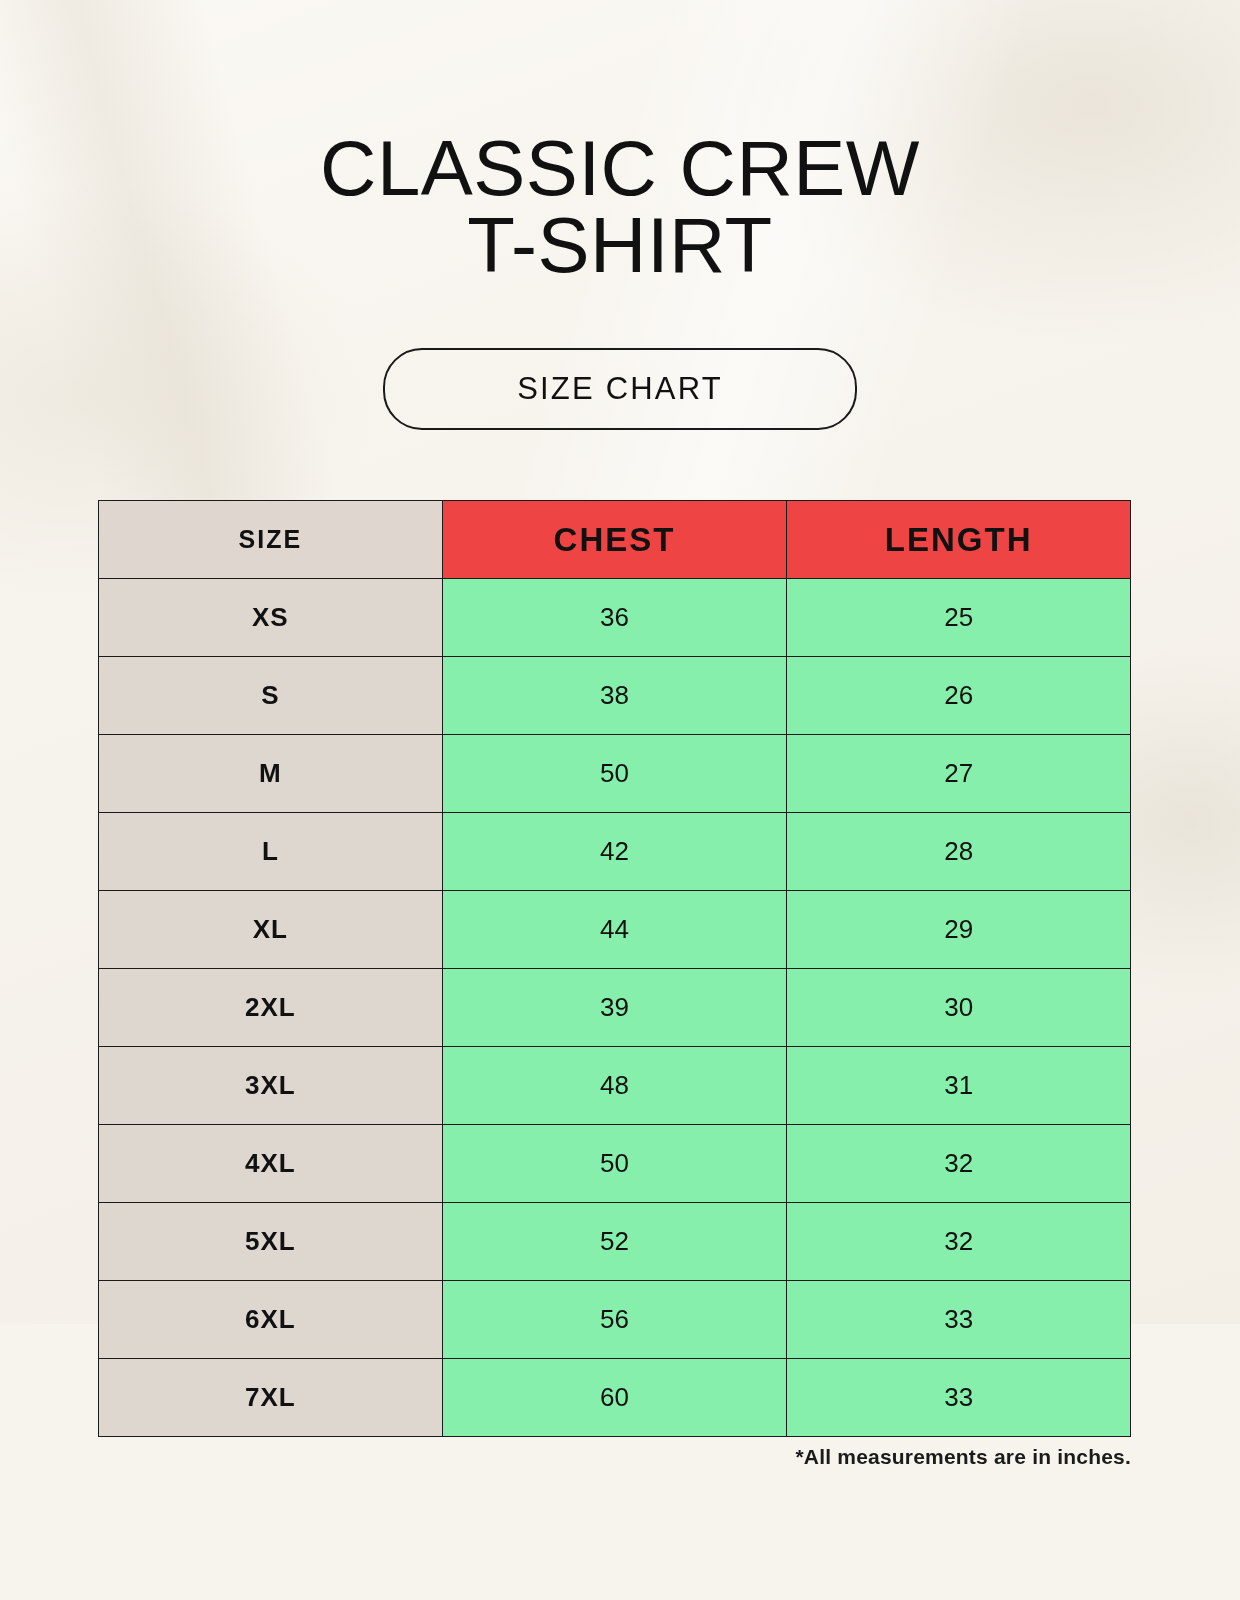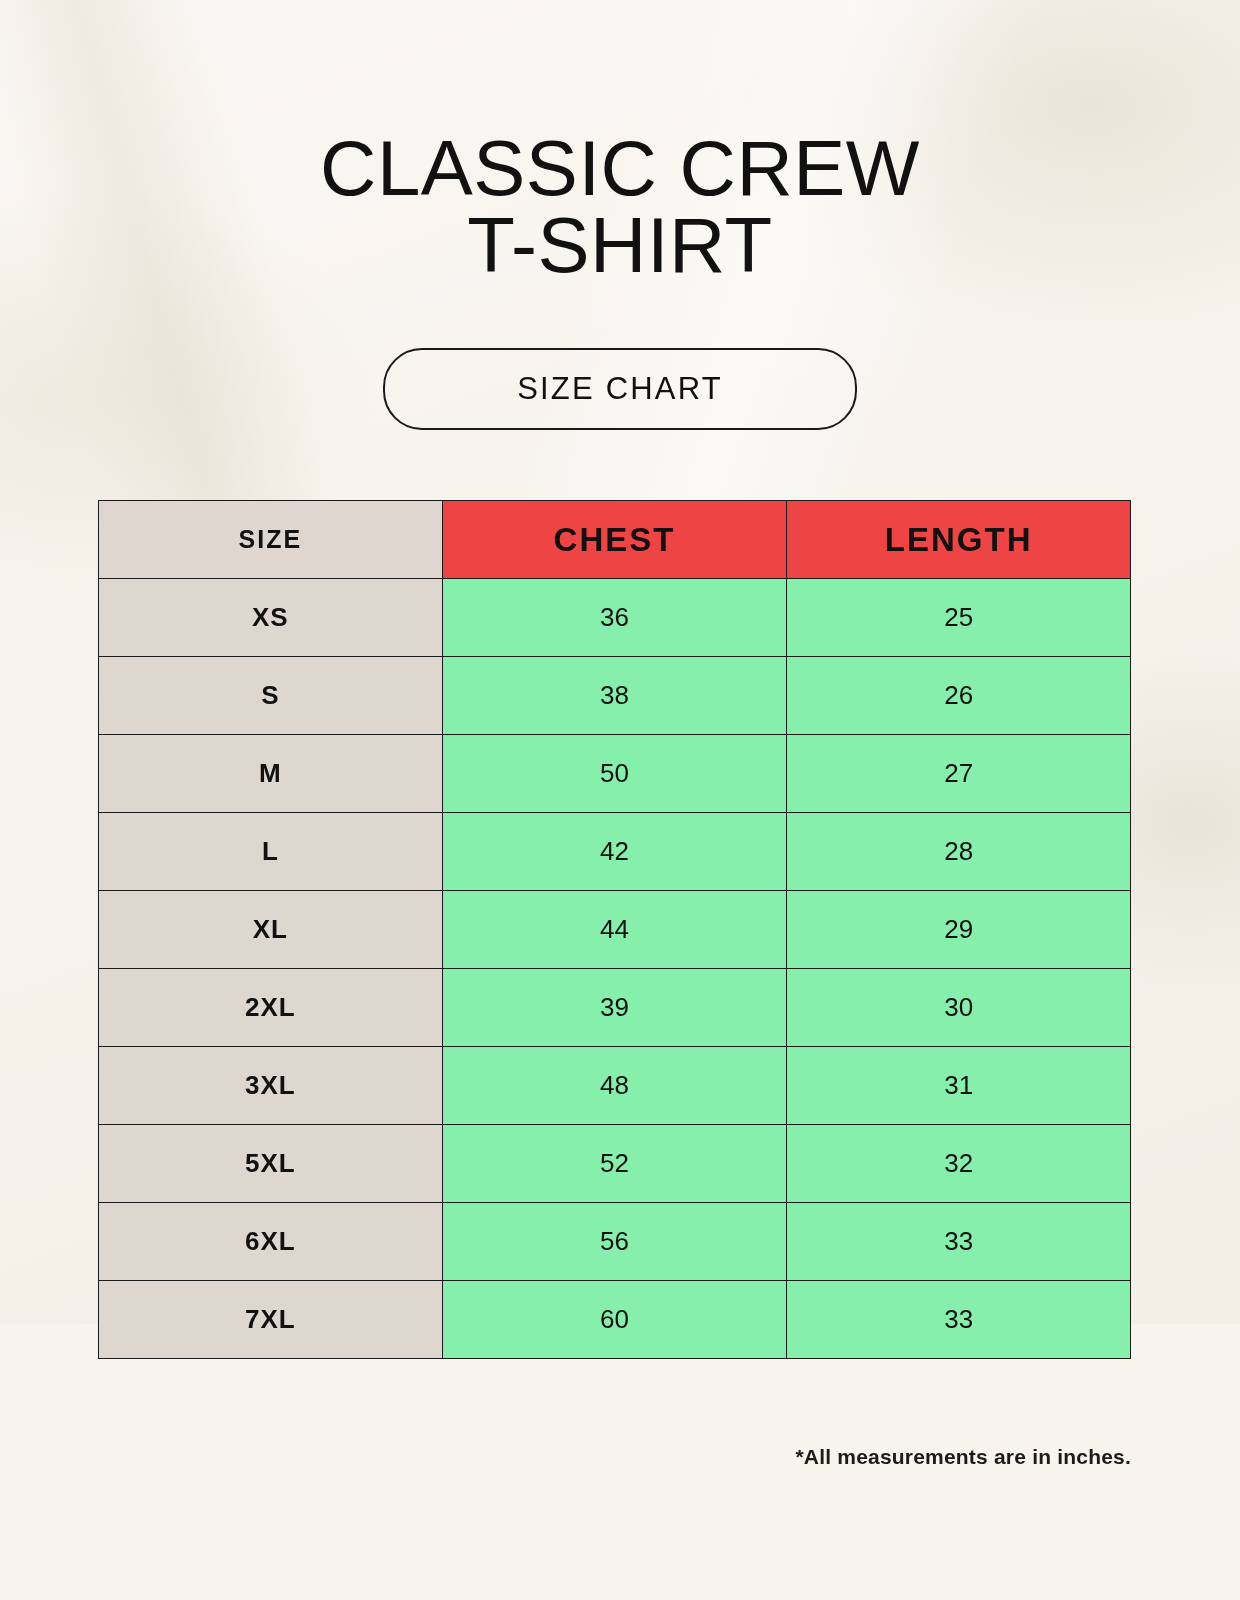--- a/index.html
+++ b/index.html
@@ -188,20 +188,25 @@
           <td class="cell-size">2XL</td>
           <td class="cell-val">39</td>
           <td class="cell-val">30</td>
         </tr>
         <tr>
           <td class="cell-size">3XL</td>
           <td class="cell-val">48</td>
           <td class="cell-val">31</td>
         </tr>
         <tr>
+          <td class="cell-size">4XL</td>
+          <td class="cell-val">50</td>
+          <td class="cell-val">32</td>
+        </tr>
+        <tr>
           <td class="cell-size">5XL</td>
           <td class="cell-val">52</td>
           <td class="cell-val">32</td>
         </tr>
         <tr>
           <td class="cell-size">6XL</td>
           <td class="cell-val">56</td>
           <td class="cell-val">33</td>
         </tr>
         <tr>

